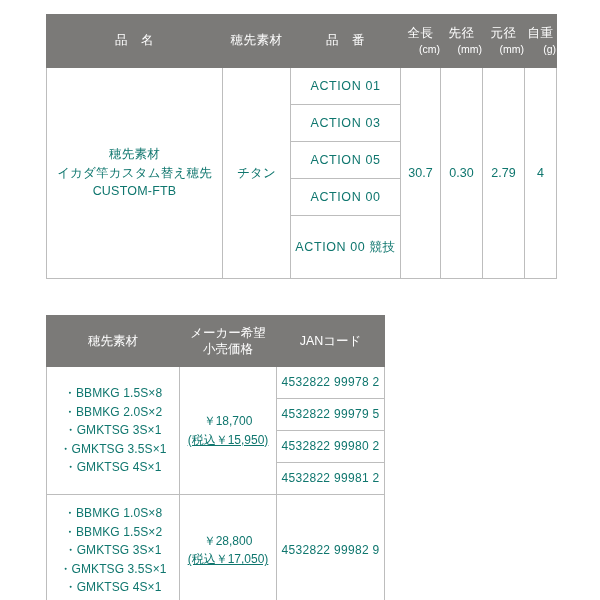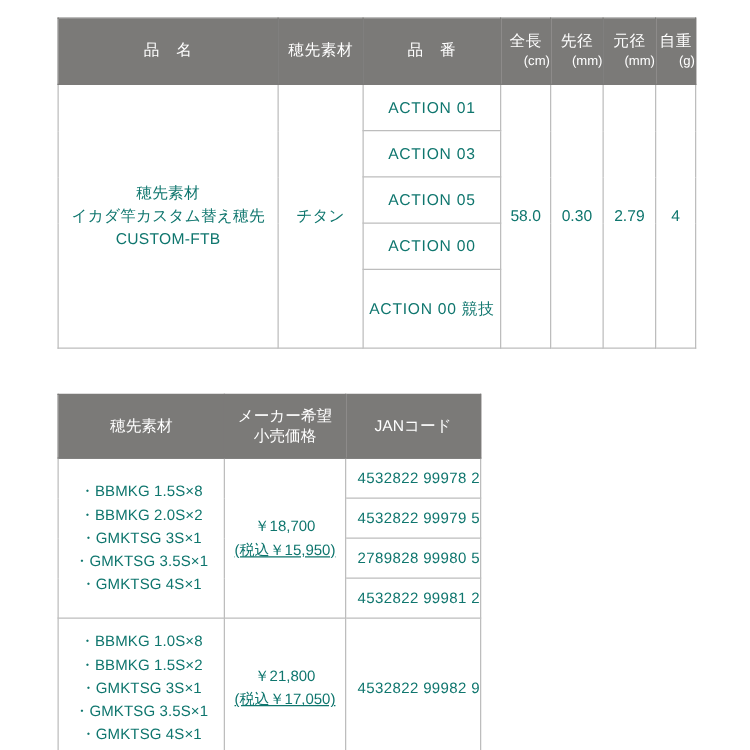--- a/index.html
+++ b/index.html
@@ -102,21 +102,20 @@
   }
   .price-cell .tax {
     display: block;
     font-size: 12px;
     text-decoration: underline;
   }
   .jan-cell {
     height: 31px;
     font-size: 12.5px;
     letter-spacing: 0.3px;
-    text-align: right;
   }
 </style>
 </head>
 <body>
 
 <div class="page">
 
   <table id="spec-table">
     <colgroup>
       <col style="width:176px">
@@ -158,21 +157,21 @@
     </thead>
     <tbody>
       <tr>
         <td class="name-cell" rowspan="5">
           <div>穂先素材</div>
           <div>イカダ竿カスタム替え穂先</div>
           <div>CUSTOM-FTB</div>
         </td>
         <td rowspan="5">チタン</td>
         <td class="code-cell">ACTION 01</td>
-        <td rowspan="5">58.0</td>
+        <td rowspan="5">30.7</td>
         <td rowspan="5">0.30</td>
         <td rowspan="5">2.79</td>
         <td rowspan="5">4</td>
       </tr>
       <tr>
         <td class="code-cell">ACTION 03</td>
       </tr>
       <tr>
         <td class="code-cell">ACTION 05</td>
       </tr>
@@ -218,36 +217,36 @@
         <td class="price-cell" rowspan="4">
           <div>￥18,700</div>
           <span class="tax">(税込￥15,950)</span>
         </td>
         <td class="jan-cell">4532822 99978 2</td>
       </tr>
       <tr>
         <td class="jan-cell">4532822 99979 5</td>
       </tr>
       <tr>
-        <td class="jan-cell">2789828 99980 5</td>
+        <td class="jan-cell">4532822 99980 2</td>
       </tr>
       <tr>
         <td class="jan-cell">4532822 99981 2</td>
       </tr>
 
       <tr>
         <td class="guide-cell">
           <span class="ln">・BBMKG 1.0S×8</span>
           <span class="ln">・BBMKG 1.5S×2</span>
           <span class="ln">・GMKTSG 3S×1</span>
           <span class="ln">・GMKTSG 3.5S×1</span>
           <span class="ln">・GMKTSG 4S×1</span>
         </td>
         <td class="price-cell">
-          <div>￥21,800</div>
+          <div>￥28,800</div>
           <span class="tax">(税込￥17,050)</span>
         </td>
         <td class="jan-cell">4532822 99982 9</td>
       </tr>
     </tbody>
   </table>
 
 </div>
 
 </body></html>

